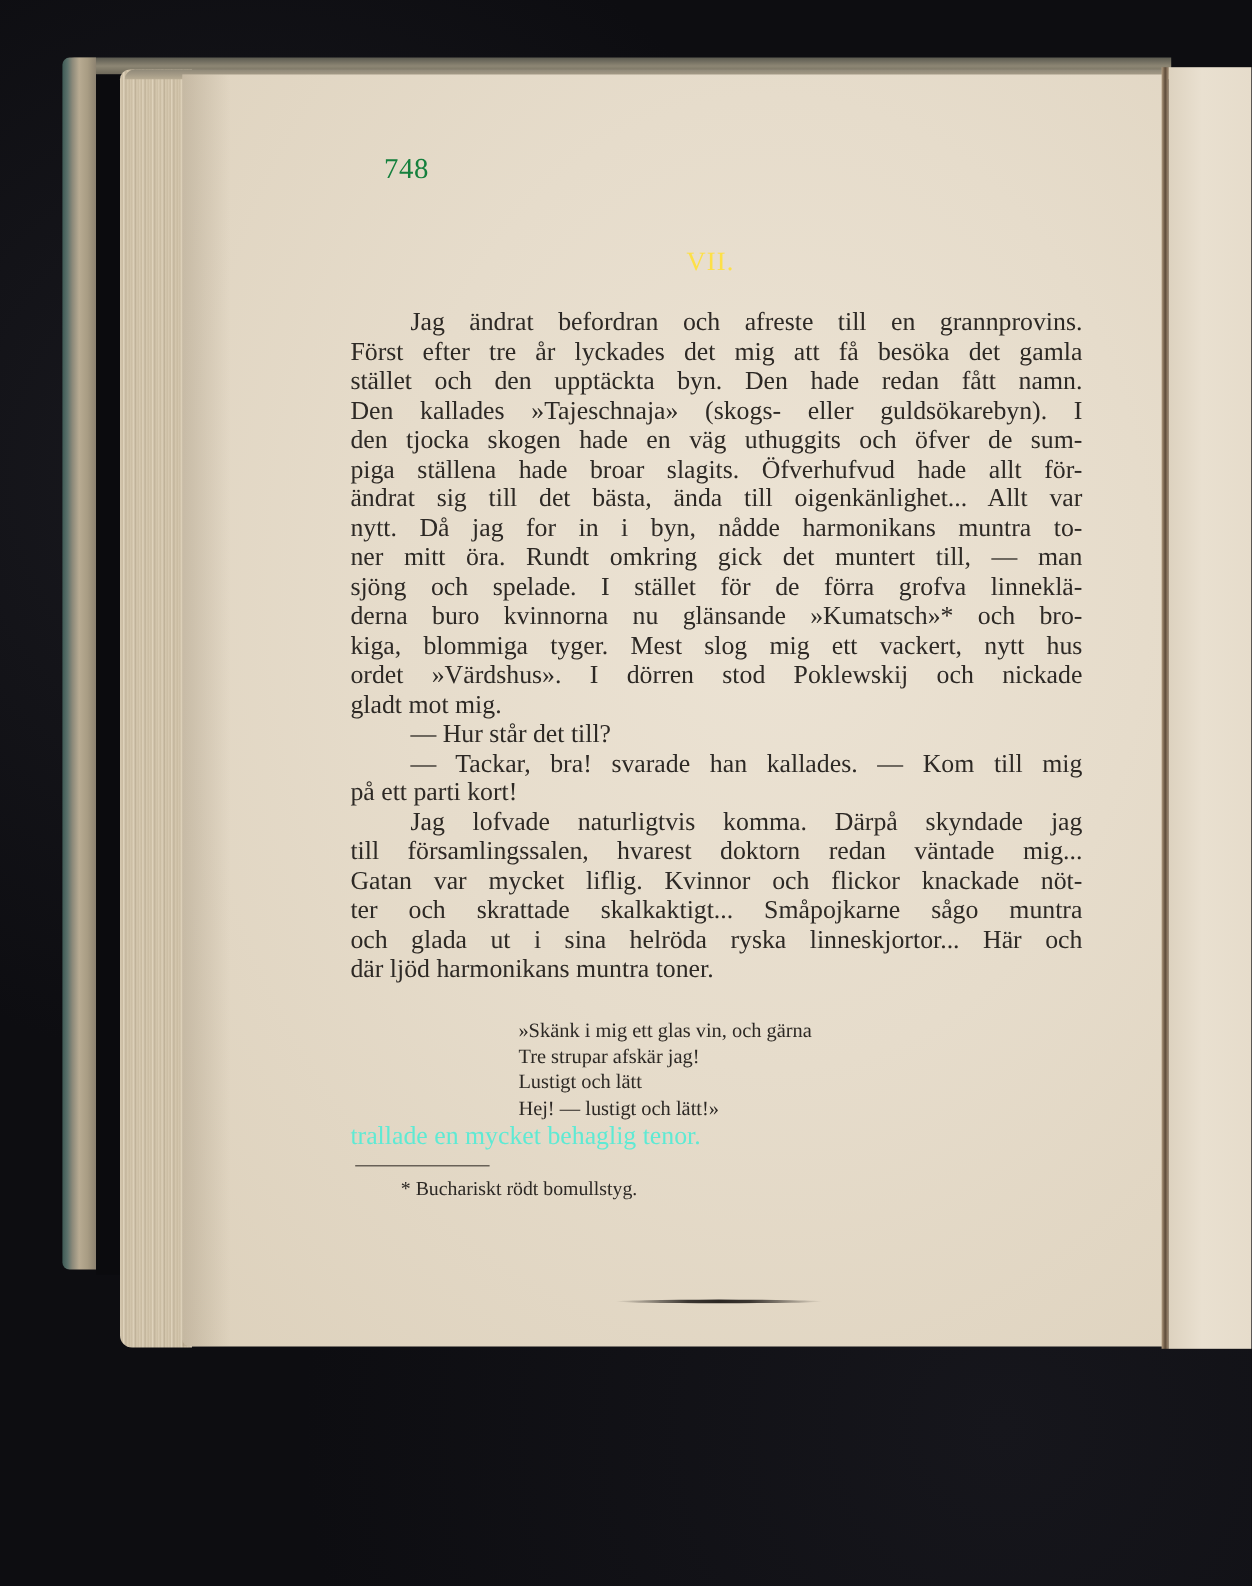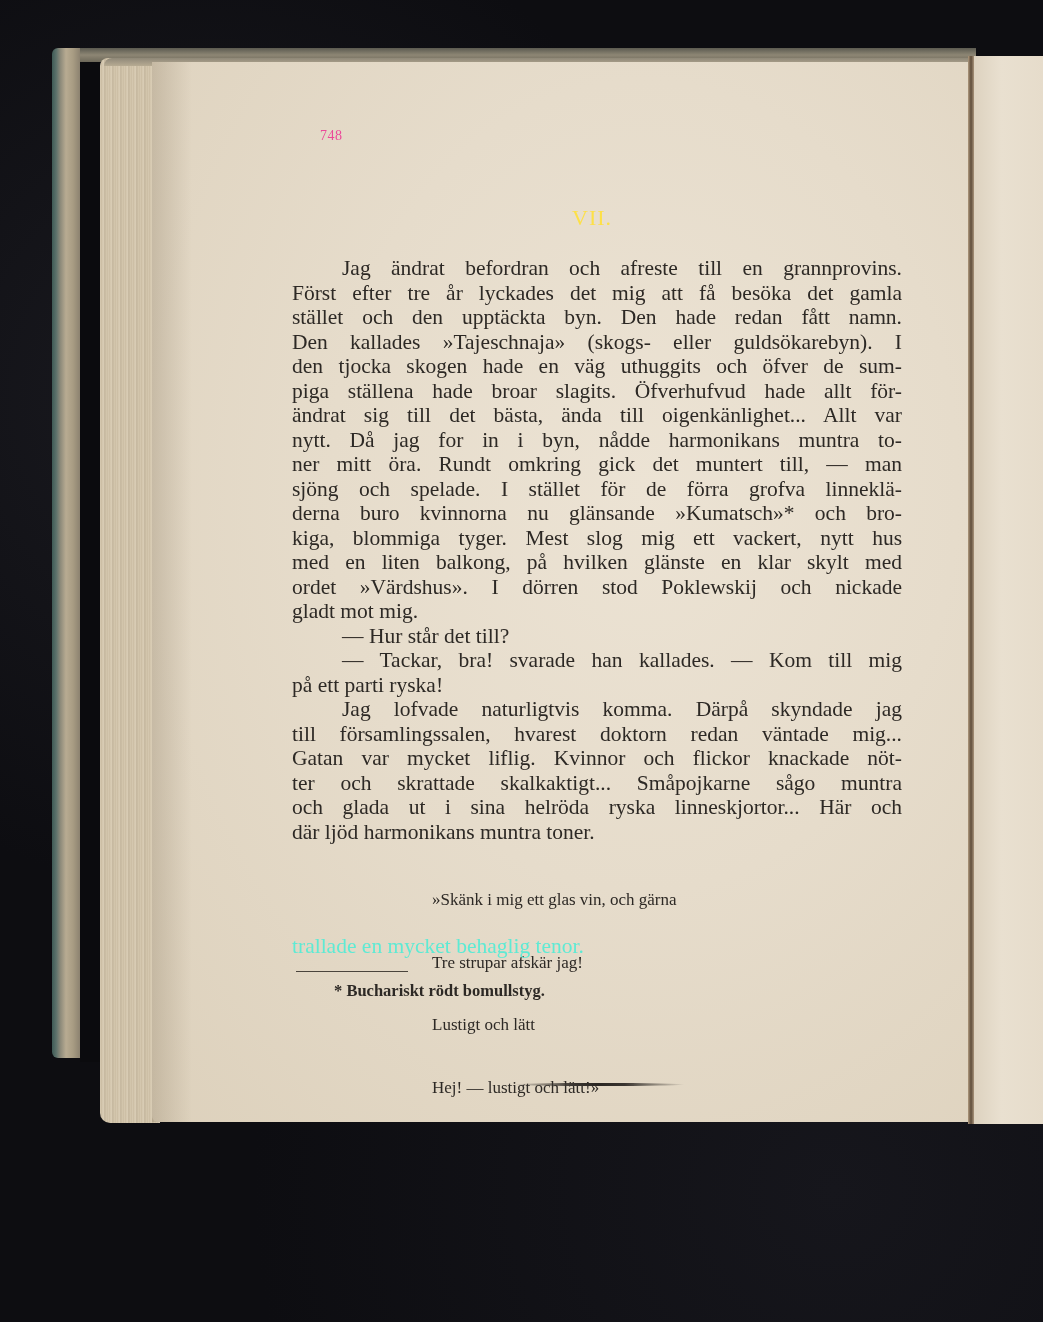--- a/index.html
+++ b/index.html
@@ -57,53 +57,53 @@
   .gutter {
     position:absolute; left:968px; top:56px; width:6px; height:1068px;
     background:linear-gradient(90deg,#b09a7e 0,#5e4c3a 50%,#a8937a 100%);
   }
   .facing-page {
     position:absolute; left:974px; top:56px; width:69px; height:1068px;
     background:linear-gradient(90deg,#ddd2bf 0,#e9e0d0 40%,#e6dccb 100%);
   }
   .page-number {
     position:absolute; left:320px; top:128px;
-    font-size:14px; color:#ec4899;
+    font-size:24px; color:#15803d;
     letter-spacing:0.5px;
   }
   .chapter-heading {
     position:absolute; left:572px; top:205px;
     font-size:22px; color:#fde047; letter-spacing:1px;
   }
   .body-text {
     position:absolute; left:292px; top:256px; width:610px;
     color:#2d2925;
     font-size:21.5px;
     line-height:24.5px;
     text-align:justify;
   }
   .line { display:block; white-space:nowrap; text-align:justify; text-align-last:justify; }
   .line.last { text-align-last:left; }
   .indent { text-indent:50px; }
   .verse {
     position:absolute; left:432px; top:848px;
     font-size:17px; line-height:21.5px; color:#2d2925;
   }
-  .verse .line { text-align-last:left;margin-top:41px; }
+  .verse .line { text-align-last:left; }
   .closing-line {
     position:absolute; left:292px; top:934px;
     font-size:21.5px; color:#5eead4;
   }
   .footnote-rule {
     position:absolute; left:296px; top:971px; width:112px; height:1px;
     background:#4a443c;
   }
   .footnote {
     position:absolute; left:334px; top:981px;
-    font-size:16.5px; color:#2d2925;font-weight:bold;
+    font-size:16.5px; color:#2d2925;
   }
   .end-ornament {
     position:absolute; left:513px; top:1083px; width:172px; height:3px;
     background:linear-gradient(90deg, rgba(60,55,50,0) 0, #3a3530 35%, #2a2622 50%, #3a3530 65%, rgba(60,55,50,0) 100%);
     border-radius:50%;
   }
 </style>
 </head>
 <body>
 
@@ -128,26 +128,25 @@
   <span class="line">stället och den upptäckta byn. Den hade redan fått namn.</span>
   <span class="line">Den kallades »Tajeschnaja» (skogs- eller guldsökarebyn). I</span>
   <span class="line">den tjocka skogen hade en väg uthuggits och öfver de sum-</span>
   <span class="line">piga ställena hade broar slagits. Öfverhufvud hade allt för-</span>
   <span class="line">ändrat sig till det bästa, ända till oigenkänlighet... Allt var</span>
   <span class="line">nytt. Då jag for in i byn, nådde harmonikans muntra to-</span>
   <span class="line">ner mitt öra. Rundt omkring gick det muntert till, — man</span>
   <span class="line">sjöng och spelade. I stället för de förra grofva linneklä-</span>
   <span class="line">derna buro kvinnorna nu glänsande »Kumatsch»* och bro-</span>
   <span class="line">kiga, blommiga tyger. Mest slog mig ett vackert, nytt hus</span>
-  <span class="line">med en liten balkong, på hvilken glänste en klar skylt med</span>
   <span class="line">ordet »Värdshus». I dörren stod Poklewskij och nickade</span>
   <span class="line last">gladt mot mig.</span>
   <span class="line indent last">— Hur står det till?</span>
   <span class="line indent">— Tackar, bra! svarade han kallades. — Kom till mig</span>
-  <span class="line last">på ett parti ryska!</span>
+  <span class="line last">på ett parti kort!</span>
   <span class="line indent">Jag lofvade naturligtvis komma. Därpå skyndade jag</span>
   <span class="line">till församlingssalen, hvarest doktorn redan väntade mig...</span>
   <span class="line">Gatan var mycket liflig. Kvinnor och flickor knackade nöt-</span>
   <span class="line">ter och skrattade skalkaktigt... Småpojkarne sågo muntra</span>
   <span class="line">och glada ut i sina helröda ryska linneskjortor... Här och</span>
   <span class="line last">där ljöd harmonikans muntra toner.</span>
 </div>
 
 <div class="verse">
   <span class="line">»Skänk i mig ett glas vin, och gärna</span>

